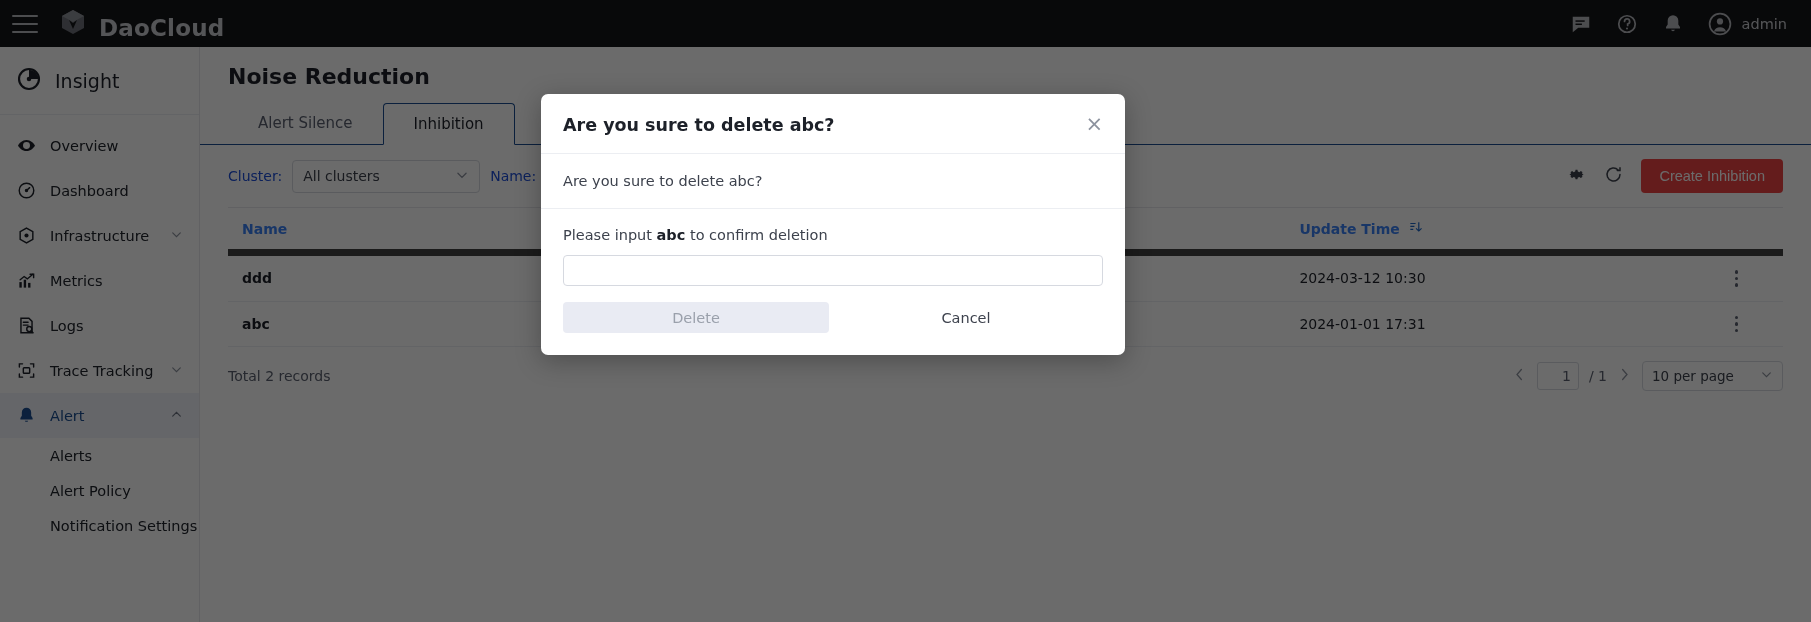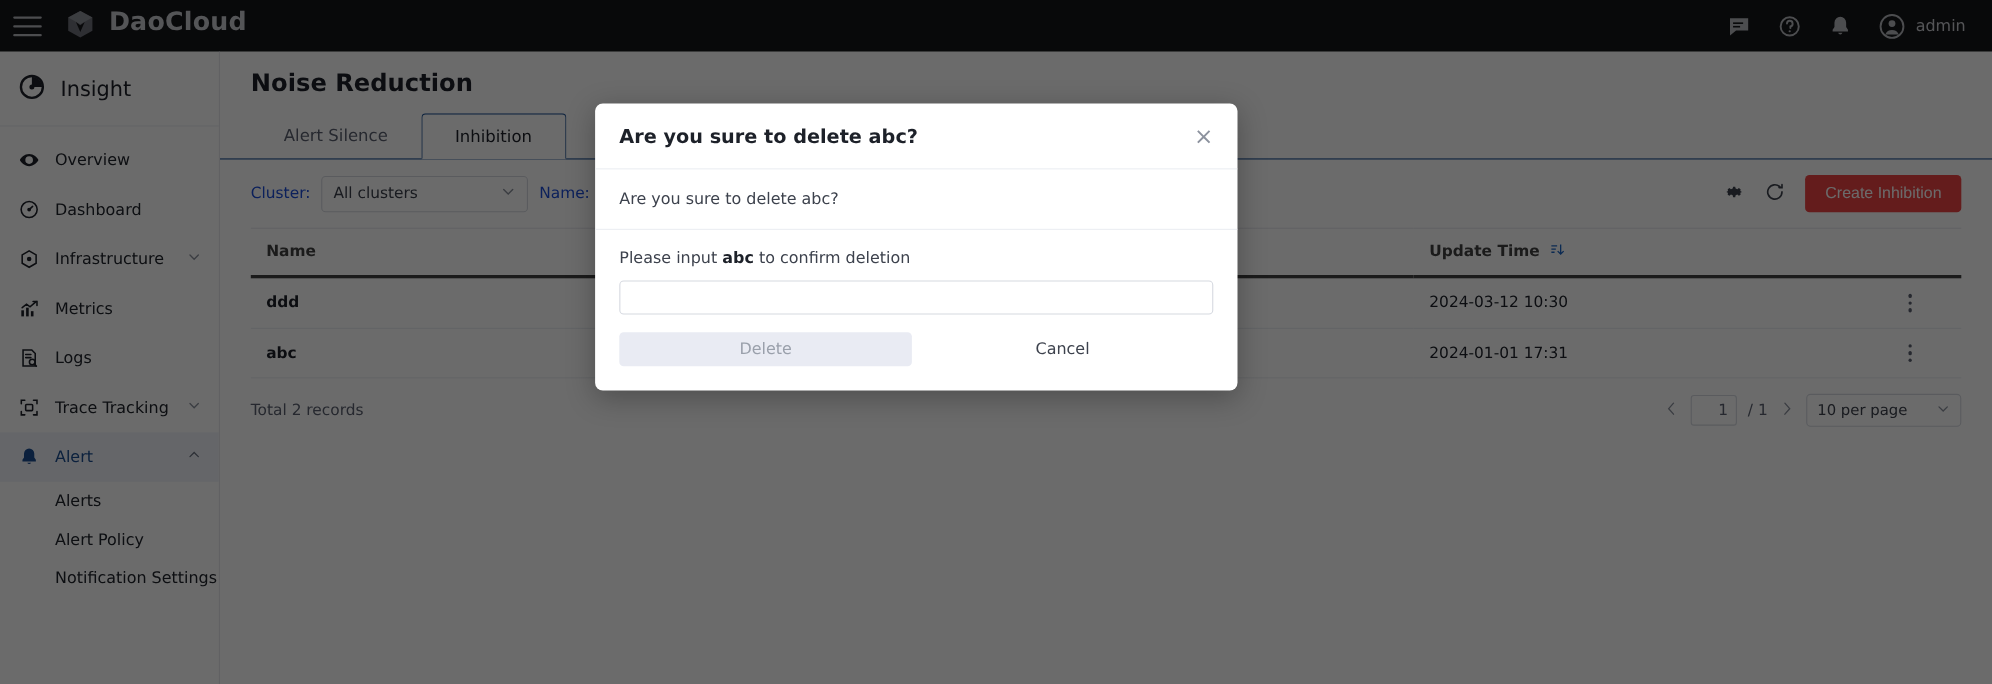--- a/index.html
+++ b/index.html
@@ -14,21 +14,21 @@
   
   .topbar {
     position: absolute; top: 0; left: 0;
     width: 1811px; height: 47px;
     background: #15161a;
     display: flex; align-items: center;
   }
   .hamburger { width: 26px; height: 18px; margin-left: 12px; margin-right: 20px;
     display: flex; flex-direction: column; justify-content: space-between; cursor: pointer; }
   .hamburger span { display: block; height: 2px; background: #b6b8bd; border-radius: 1px; }
-  .brand { display: flex; align-items: flex-start; gap: 11px; }
+  .brand { display: flex; align-items: flex-end; gap: 11px; }
   .brand-name { color: #c9cbd0; font-size: 23px; font-weight: bold; letter-spacing: .2px; }
   .topbar-right { margin-left: auto; display: flex; align-items: center; gap: 24px; margin-right: 24px; }
   .topbar-right svg { display: block; }
   .username { color: #c9cbd0; font-size: 14.5px; }
   .user-wrap { display: flex; align-items: center; gap: 10px; }
 
   
   .sidebar {
     position: absolute; top: 47px; left: 0;
     width: 200px; height: 575px;
@@ -85,22 +85,22 @@
     display: flex; align-items: center; padding: 0 10px; font-size: 14px; color: #9aa0ab; background: #fff;
   }
   .toolbar-right { margin-left: auto; display: flex; align-items: center; gap: 18px; padding-right: 28px; }
   .btn-primary {
     background: #ef4444; color: #fff; font-size: 14.5px;
     padding: 9px 18px; border-radius: 4px; border: none; cursor: pointer;
   }
 
   table.grid { width: calc(100% - 56px); margin: 14px 28px 0 28px; border-collapse: collapse; }
   table.grid th {
-    text-align: left; font-size: 14px; color: #404040; font-weight: bold;
-    padding: 12px 14px; border-bottom: 3px solid #404040; border-top: 1px solid #e6e8ed;
+    text-align: left; font-size: 14px; color: #3b82f6; font-weight: bold;
+    padding: 12px 14px; border-bottom: 7px solid #404040; border-top: 1px solid #e6e8ed;
   }
   table.grid td {
     font-size: 14px; color: #1d2129; padding: 14px; border-bottom: 1px solid #eceef2;
   }
   table.grid td.name { font-weight: bold; }
   .th-inner { display: flex; align-items: center; gap: 8px; }
   .kebab { display: flex; flex-direction: column; gap: 3px; align-items: center; cursor: pointer; }
   .kebab i { width: 3.5px; height: 3.5px; background: #5b6170; border-radius: 50%; display: block; }
   .tfoot {
     display: flex; align-items: center; margin: 0 28px; padding: 14px 0;

